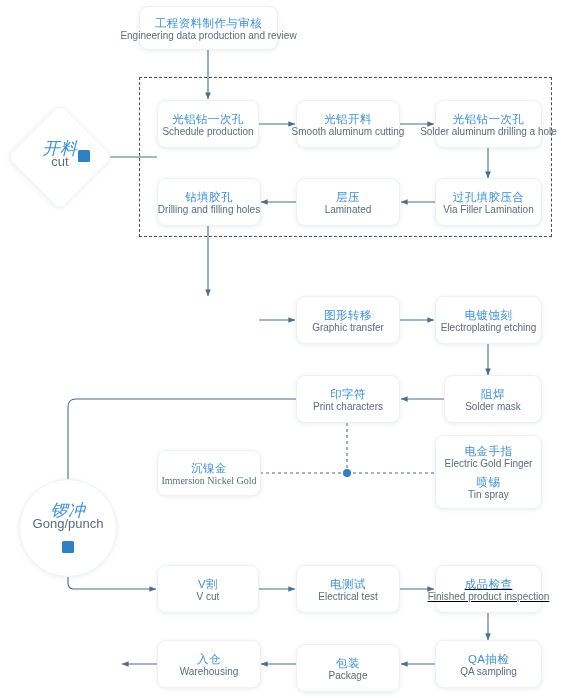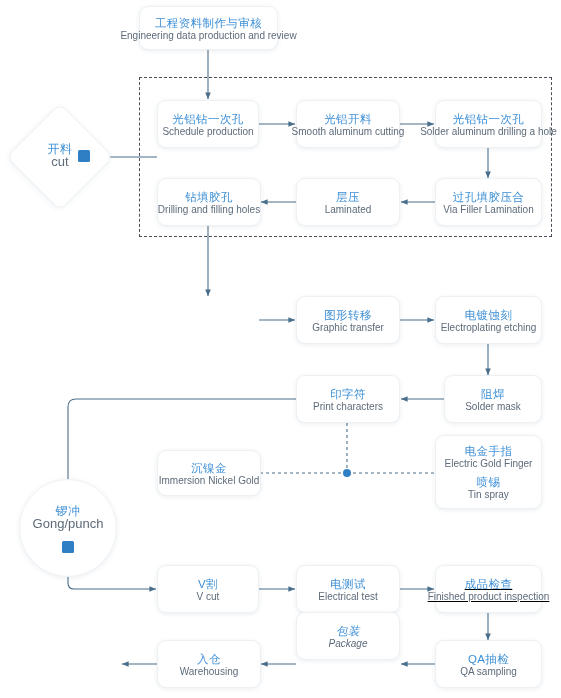--- a/index.html
+++ b/index.html
@@ -61,21 +61,21 @@
     border-radius:50%;
     box-shadow:0 1px 5px rgba(120,140,165,.14);
     z-index:4;
   }
   .termlabel{
     position:absolute;
     z-index:6;
     text-align:center;
     pointer-events:none;
   }
-  .termlabel .cn{color:#3d8fd6;font-size:12px;line-height:14px;letter-spacing:.4px;}
+  .termlabel .cn{color:#3d8fd6;font-size:17px;line-height:14px;letter-spacing:.4px;font-style:italic;}
   .termlabel .en{color:#5d6b7a;font-size:13px;line-height:11px;}
 
   
   .dashbox{
     position:absolute;
     box-sizing:border-box;
     border:1px dashed #4a4f57;
     z-index:1;
   }
   svg#wires{
@@ -231,21 +231,21 @@
     </div>
   </div>
 
   <div class="node" style="left:296px;top:375px;width:104px;height:48px;">
     <div class="pair">
       <div class="cn">印字符</div>
       <div class="en">Print characters</div>
     </div>
   </div>
 
-  <div class="node" style="left:157px;top:450px;width:104px;height:46px;">
+  <div class="node" style="left:157px;top:450px;width:104px;height:46px;font-family:Liberation Serif, serif;">
     <div class="pair">
       <div class="cn">沉镍金</div>
       <div class="en">Immersion Nickel Gold</div>
     </div>
   </div>
 
   <div class="node" style="left:157px;top:565px;width:102px;height:48px;">
     <div class="pair">
       <div class="cn">V割</div>
       <div class="en">V cut</div>
@@ -277,21 +277,21 @@
     </div>
   </div>
 
   <div class="node" style="left:435px;top:640px;width:107px;height:48px;">
     <div class="pair">
       <div class="cn">QA抽检</div>
       <div class="en">QA sampling</div>
     </div>
   </div>
 
-  <div class="node" style="left:296px;top:612px;width:104px;height:48px;font-style:italic;">
+  <div class="node" style="left:296px;top:644px;width:104px;height:48px;">
     <div class="pair">
       <div class="cn">包装</div>
       <div class="en">Package</div>
     </div>
   </div>
 
   <div class="node" style="left:157px;top:640px;width:104px;height:48px;">
     <div class="pair">
       <div class="cn">入仓</div>
       <div class="en">Warehousing</div>

